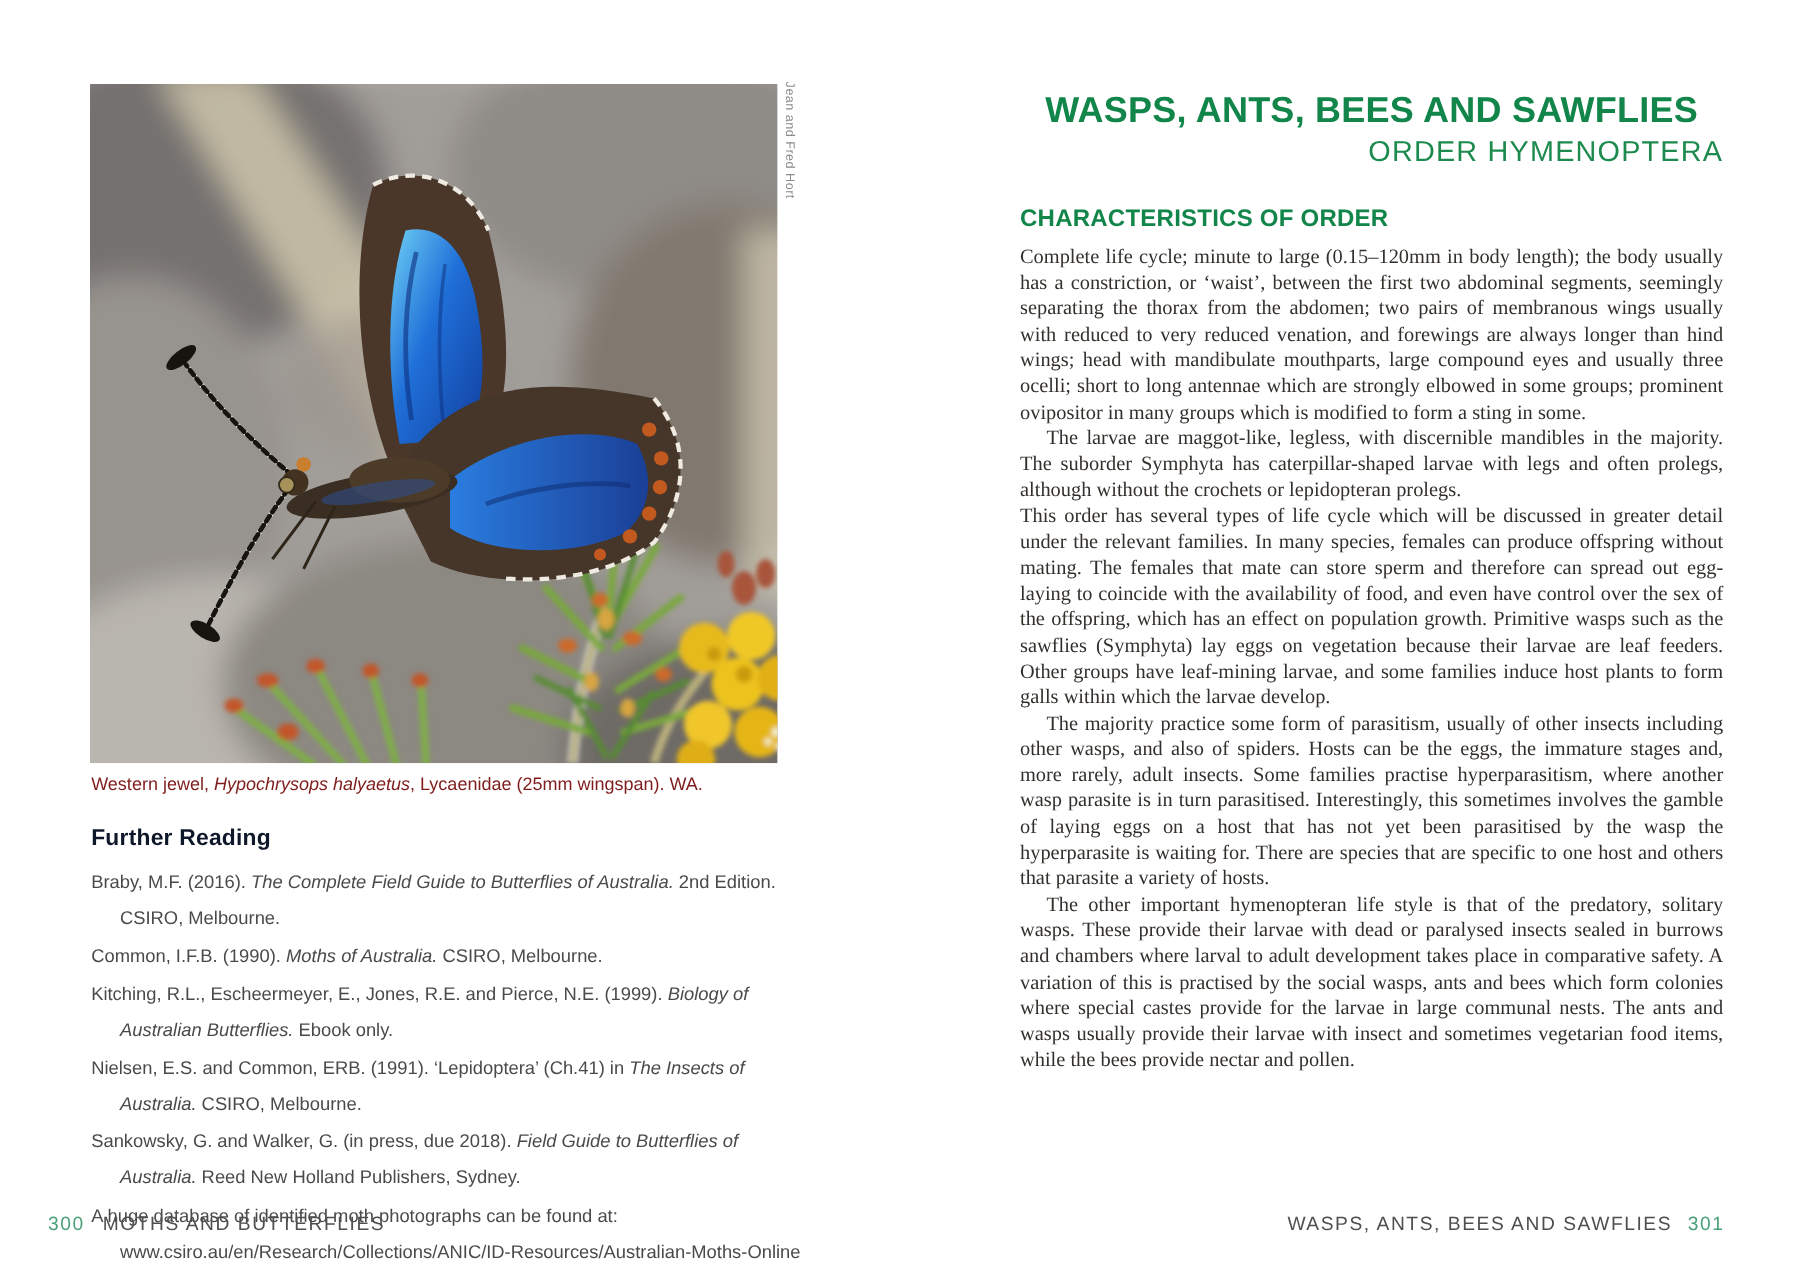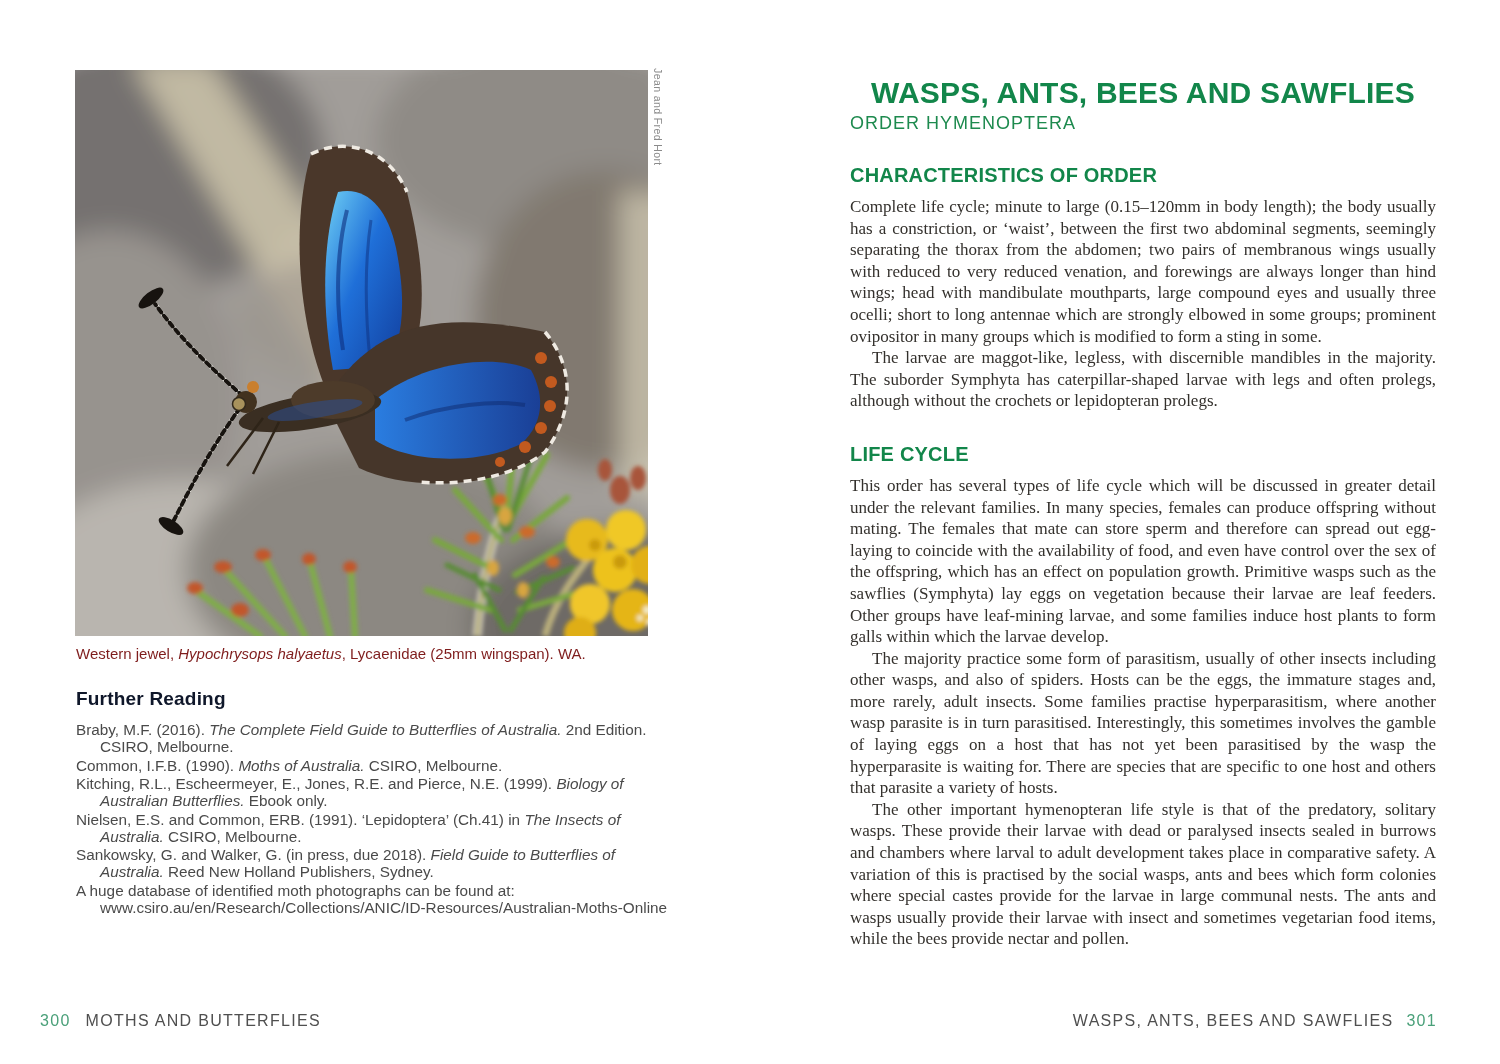--- a/index.html
+++ b/index.html
@@ -11,27 +11,27 @@
   .photo-frame{position:absolute;left:75px;top:70px;width:573px;height:566px;overflow:hidden;}
   .photo-frame svg{display:block;}
   .photo-credit{
     position:absolute;left:652px;top:68px;height:260px;
     writing-mode:vertical-rl;text-orientation:mixed;
     font-size:10.5px;color:#8b8b8b;letter-spacing:.4px;white-space:nowrap;
   }
   .caption{position:absolute;left:76px;top:644px;width:575px;font-size:15px;color:#7f1d1d;line-height:20px;}
   .further{position:absolute;left:76px;top:688px;width:600px;}
   .further-heading{margin:0 0 11px 0;font-size:19px;font-weight:bold;color:#0f172a;letter-spacing:.2px;}
-  .ref{margin:0 0 1.5px 0;font-size:15.3px;line-height:17px;color:#4a4a4a;
+  .ref{margin:0 0 1.5px 0;font-size:15.3px;line-height:30px;color:#4a4a4a;
        padding-left:24px;text-indent:-24px;}
   .ref i{font-style:italic;}
   
   .right-col{position:absolute;left:850px;top:76px;width:586px;}
   .chapter-title{margin:0;text-align:center;font-size:30px;font-weight:bold;color:#12864a;letter-spacing:.2px;}
-  .chapter-subtitle{margin:3px 0 0 0;text-align:left;font-size:18px;font-weight:normal;color:#1d8a4e;letter-spacing:1px;}
+  .chapter-subtitle{margin:3px 0 0 0;text-align:right;font-size:24px;font-weight:normal;color:#1d8a4e;letter-spacing:1px;}
   .stats-line{margin:31px 0 0 0;text-align:center;font-size:18px;color:#2b2b2b;}
   .section-heading{margin:30px 0 9px 0;font-size:20px;font-weight:bold;color:#12864a;letter-spacing:.2px;}
   .section-heading.second{margin-top:31px;}
   .body-p{margin:0;font-family:"Liberation Serif","DejaVu Serif",serif;font-size:17px;line-height:21.6px;
           color:#33302c;text-align:justify;}
   .body-p.indent{text-indent:22px;}
   
   .footer{position:absolute;top:1012px;font-size:16px;letter-spacing:1.3px;white-space:nowrap;}
   .footer-left{left:40px;}
   .footer-right{right:63px;text-align:right;}
@@ -216,21 +216,20 @@
 </div>
 
 <div class="right-col">
   <h1 class="chapter-title">WASPS, ANTS, BEES AND SAWFLIES</h1>
   <h2 class="chapter-subtitle">ORDER HYMENOPTERA</h2>
 
   <h3 class="section-heading">CHARACTERISTICS OF ORDER</h3>
   <p class="body-p">Complete life cycle; minute to large (0.15–120mm in body length); the body usually has a constriction, or ‘waist’, between the first two abdominal segments, seemingly separating the thorax from the abdomen; two pairs of membranous wings usually with reduced to very reduced venation, and forewings are always longer than hind wings; head with mandibulate mouthparts, large compound eyes and usually three ocelli; short to long antennae which are strongly elbowed in some groups; prominent ovipositor in many groups which is modified to form a sting in some.</p>
   <p class="body-p indent">The larvae are maggot-like, legless, with discernible mandibles in the majority. The suborder Symphyta has caterpillar-shaped larvae with legs and often prolegs, although without the crochets or lepidopteran prolegs.</p>
 
-  <h3 class="section-heading second">LIFE CYCLE</h3>
   <p class="body-p">This order has several types of life cycle which will be discussed in greater detail under the relevant families. In many species, females can produce offspring without mating. The females that mate can store sperm and therefore can spread out egg-laying to coincide with the availability of food, and even have control over the sex of the offspring, which has an effect on population growth. Primitive wasps such as the sawflies (Symphyta) lay eggs on vegetation because their larvae are leaf feeders. Other groups have leaf-mining larvae, and some families induce host plants to form galls within which the larvae develop.</p>
   <p class="body-p indent">The majority practice some form of parasitism, usually of other insects including other wasps, and also of spiders. Hosts can be the eggs, the immature stages and, more rarely, adult insects. Some families practise hyperparasitism, where another wasp parasite is in turn parasitised. Interestingly, this sometimes involves the gamble of laying eggs on a host that has not yet been parasitised by the wasp the hyperparasite is waiting for. There are species that are specific to one host and others that parasite a variety of hosts.</p>
   <p class="body-p indent">The other important hymenopteran life style is that of the predatory, solitary wasps. These provide their larvae with dead or paralysed insects sealed in burrows and chambers where larval to adult development takes place in comparative safety. A variation of this is practised by the social wasps, ants and bees which form colonies where special castes provide for the larvae in large communal nests. The ants and wasps usually provide their larvae with insect and sometimes vegetarian food items, while the bees provide nectar and pollen.</p>
 </div>
 
 <div class="footer footer-right">
   <span class="footer-label">WASPS, ANTS, BEES AND SAWFLIES</span><span class="page-number">301</span>
 </div>
 
 </body></html>

